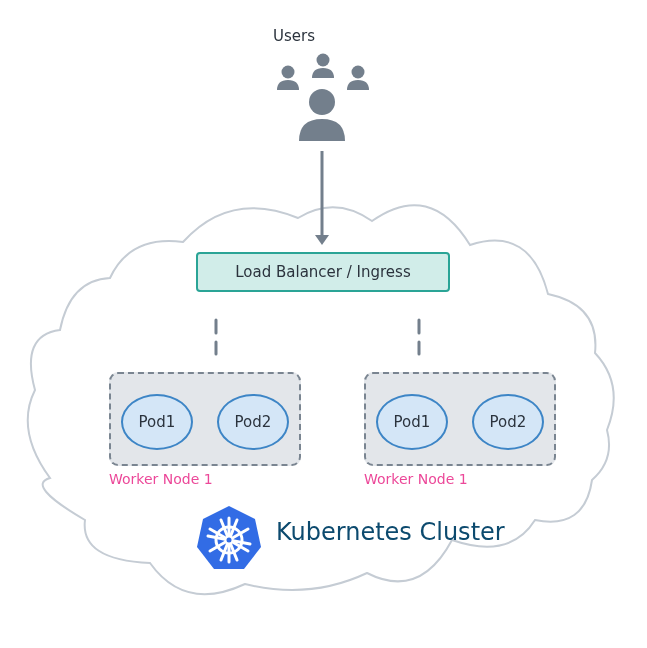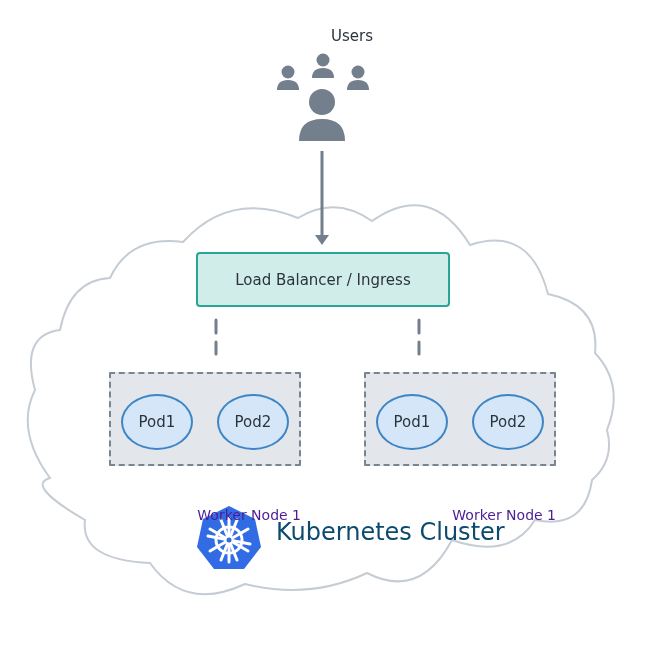--- a/index.html
+++ b/index.html
@@ -1,30 +1,30 @@
 <!DOCTYPE html>
 <html><head>
 <meta charset="utf-8">
 <style>
   html, body { margin: 0; padding: 0; background: #ffffff; }
   body { width: 647px; height: 648px; position: relative; overflow: hidden;
          font-family: "DejaVu Sans", sans-serif; color: #2b333d; }
   svg.stage { position: absolute; left: 0; top: 0; }
-  .lbl { position: absolute; text-align: right; white-space: nowrap; }
+  .lbl { position: absolute; text-align: left; white-space: nowrap; }
   .users-title { left: 273px; top: 27px; width: 100px; font-size: 15px; color: #2b333d; }
-  .lb-box { position: absolute; left: 196px; top: 252px; width: 254px; height: 55px;
+  .lb-box { position: absolute; left: 196px; top: 252px; width: 254px; height: 40px;
             background: #d1ede9; border: 2px solid #2aa496; border-radius: 4px;
             box-sizing: border-box; display: flex; align-items: center; justify-content: center;
             font-size: 15px; color: #2b333d; }
   .node { position: absolute; width: 192px; height: 94px; background: #e3e6ea;
-          border: 2px dashed #7a8591; border-radius: 1px; box-sizing: border-box; }
+          border: 2px dashed #7a8591; border-radius: 9px; box-sizing: border-box; }
   .pod { position: absolute; top: 20px; width: 72px; height: 56px; border-radius: 50%;
          background: #d4e6f7; border: 2px solid #3d85c6; box-sizing: border-box;
          display: flex; align-items: center; justify-content: center; font-size: 15px; color: #2b333d; }
-  .node-label { font-size: 14px; color: #4c1d95; width: 192px; margin-top: 36px; }
+  .node-label { font-size: 14px; color: #ec4899; width: 192px; }
   .cluster-title { left: 276px; top: 518px; font-size: 24px; color: #0c4a6e; text-align: left; }
 </style>
 </head>
 <body>
 
 <svg class="stage" width="647" height="648" viewBox="0 0 647 648">
 
   <path fill="none" stroke="#c5ccd4" stroke-width="2" stroke-linejoin="miter" d="M183,242
            Q230,190 298,218
            Q335,195 372,221

